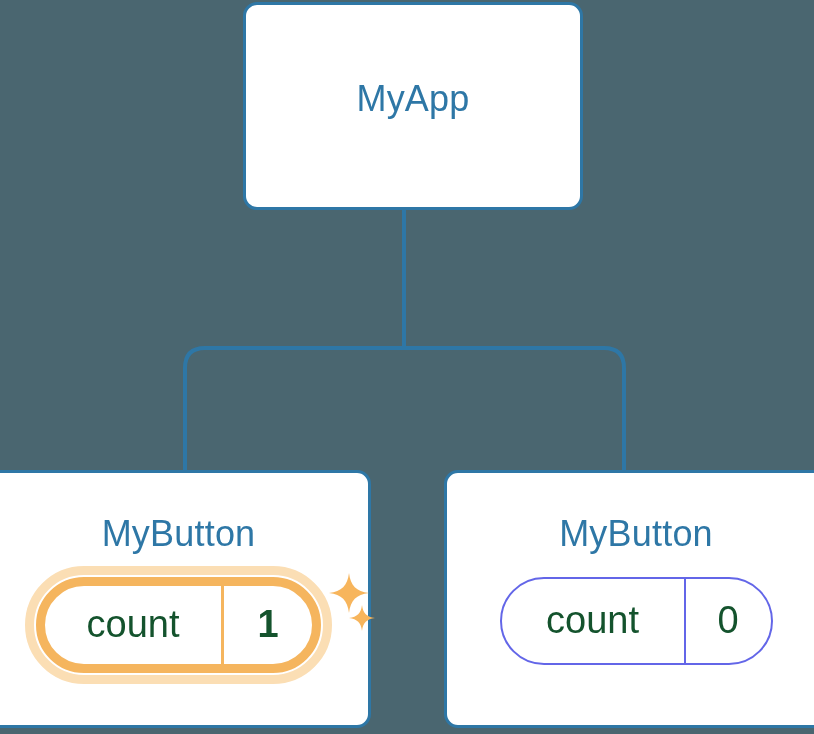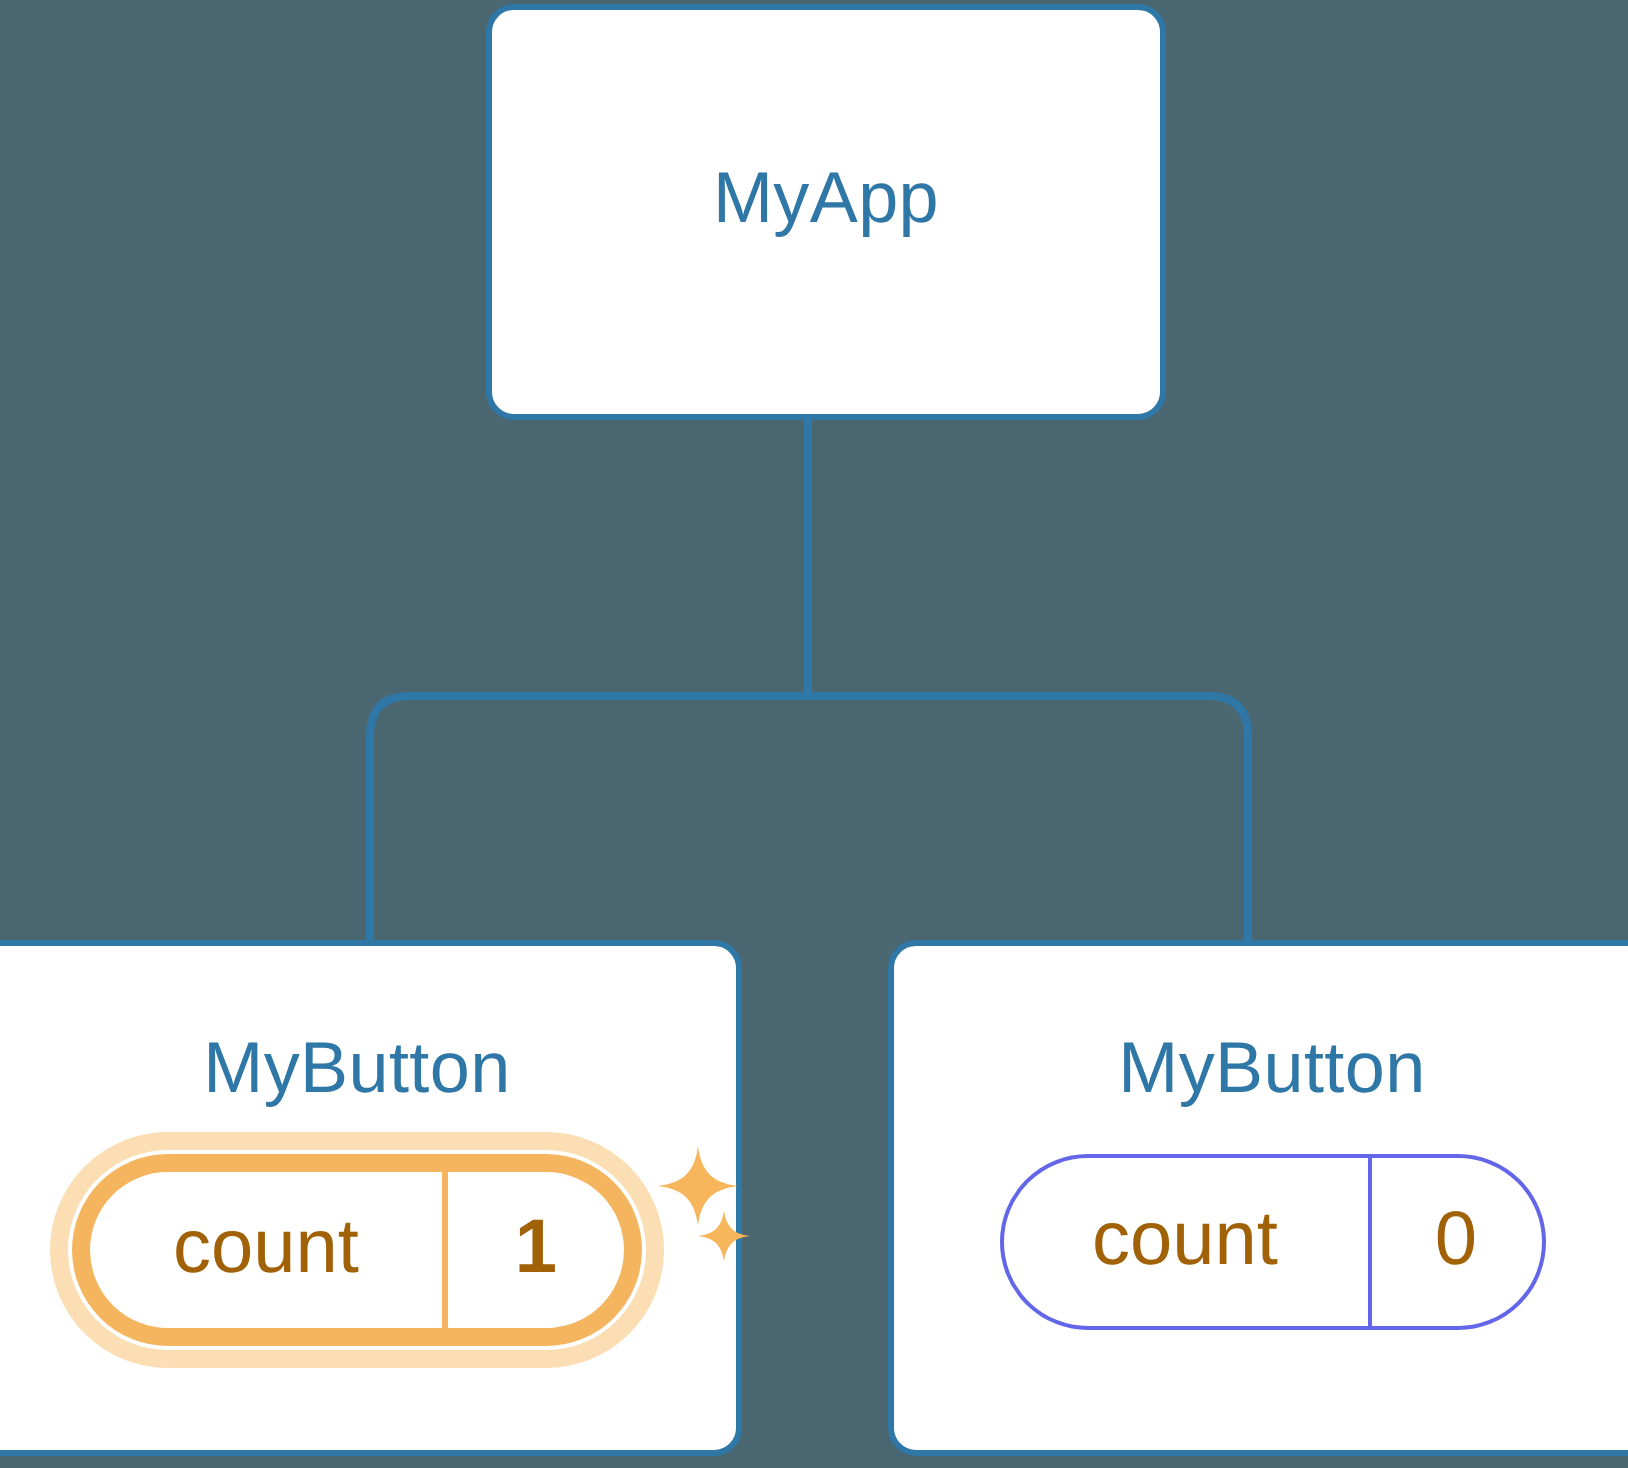--- a/index.html
+++ b/index.html
@@ -98,21 +98,21 @@
     border: 2px solid #6366e8;
     border-radius: 44px;
     background: #ffffff;
     box-sizing: border-box;
     z-index: 2;
   }
   .pill-key, .pill-val {
     display: flex;
     align-items: center;
     justify-content: center;
-    color: #a16207;
+    color: #14532d;
     font-size: 38px;
     font-weight: 400;
     line-height: 1;
   }
   .pill-key {
     width: 182px;
     padding-bottom: 3px;
   }
   .pill-val {
     width: 85px;

